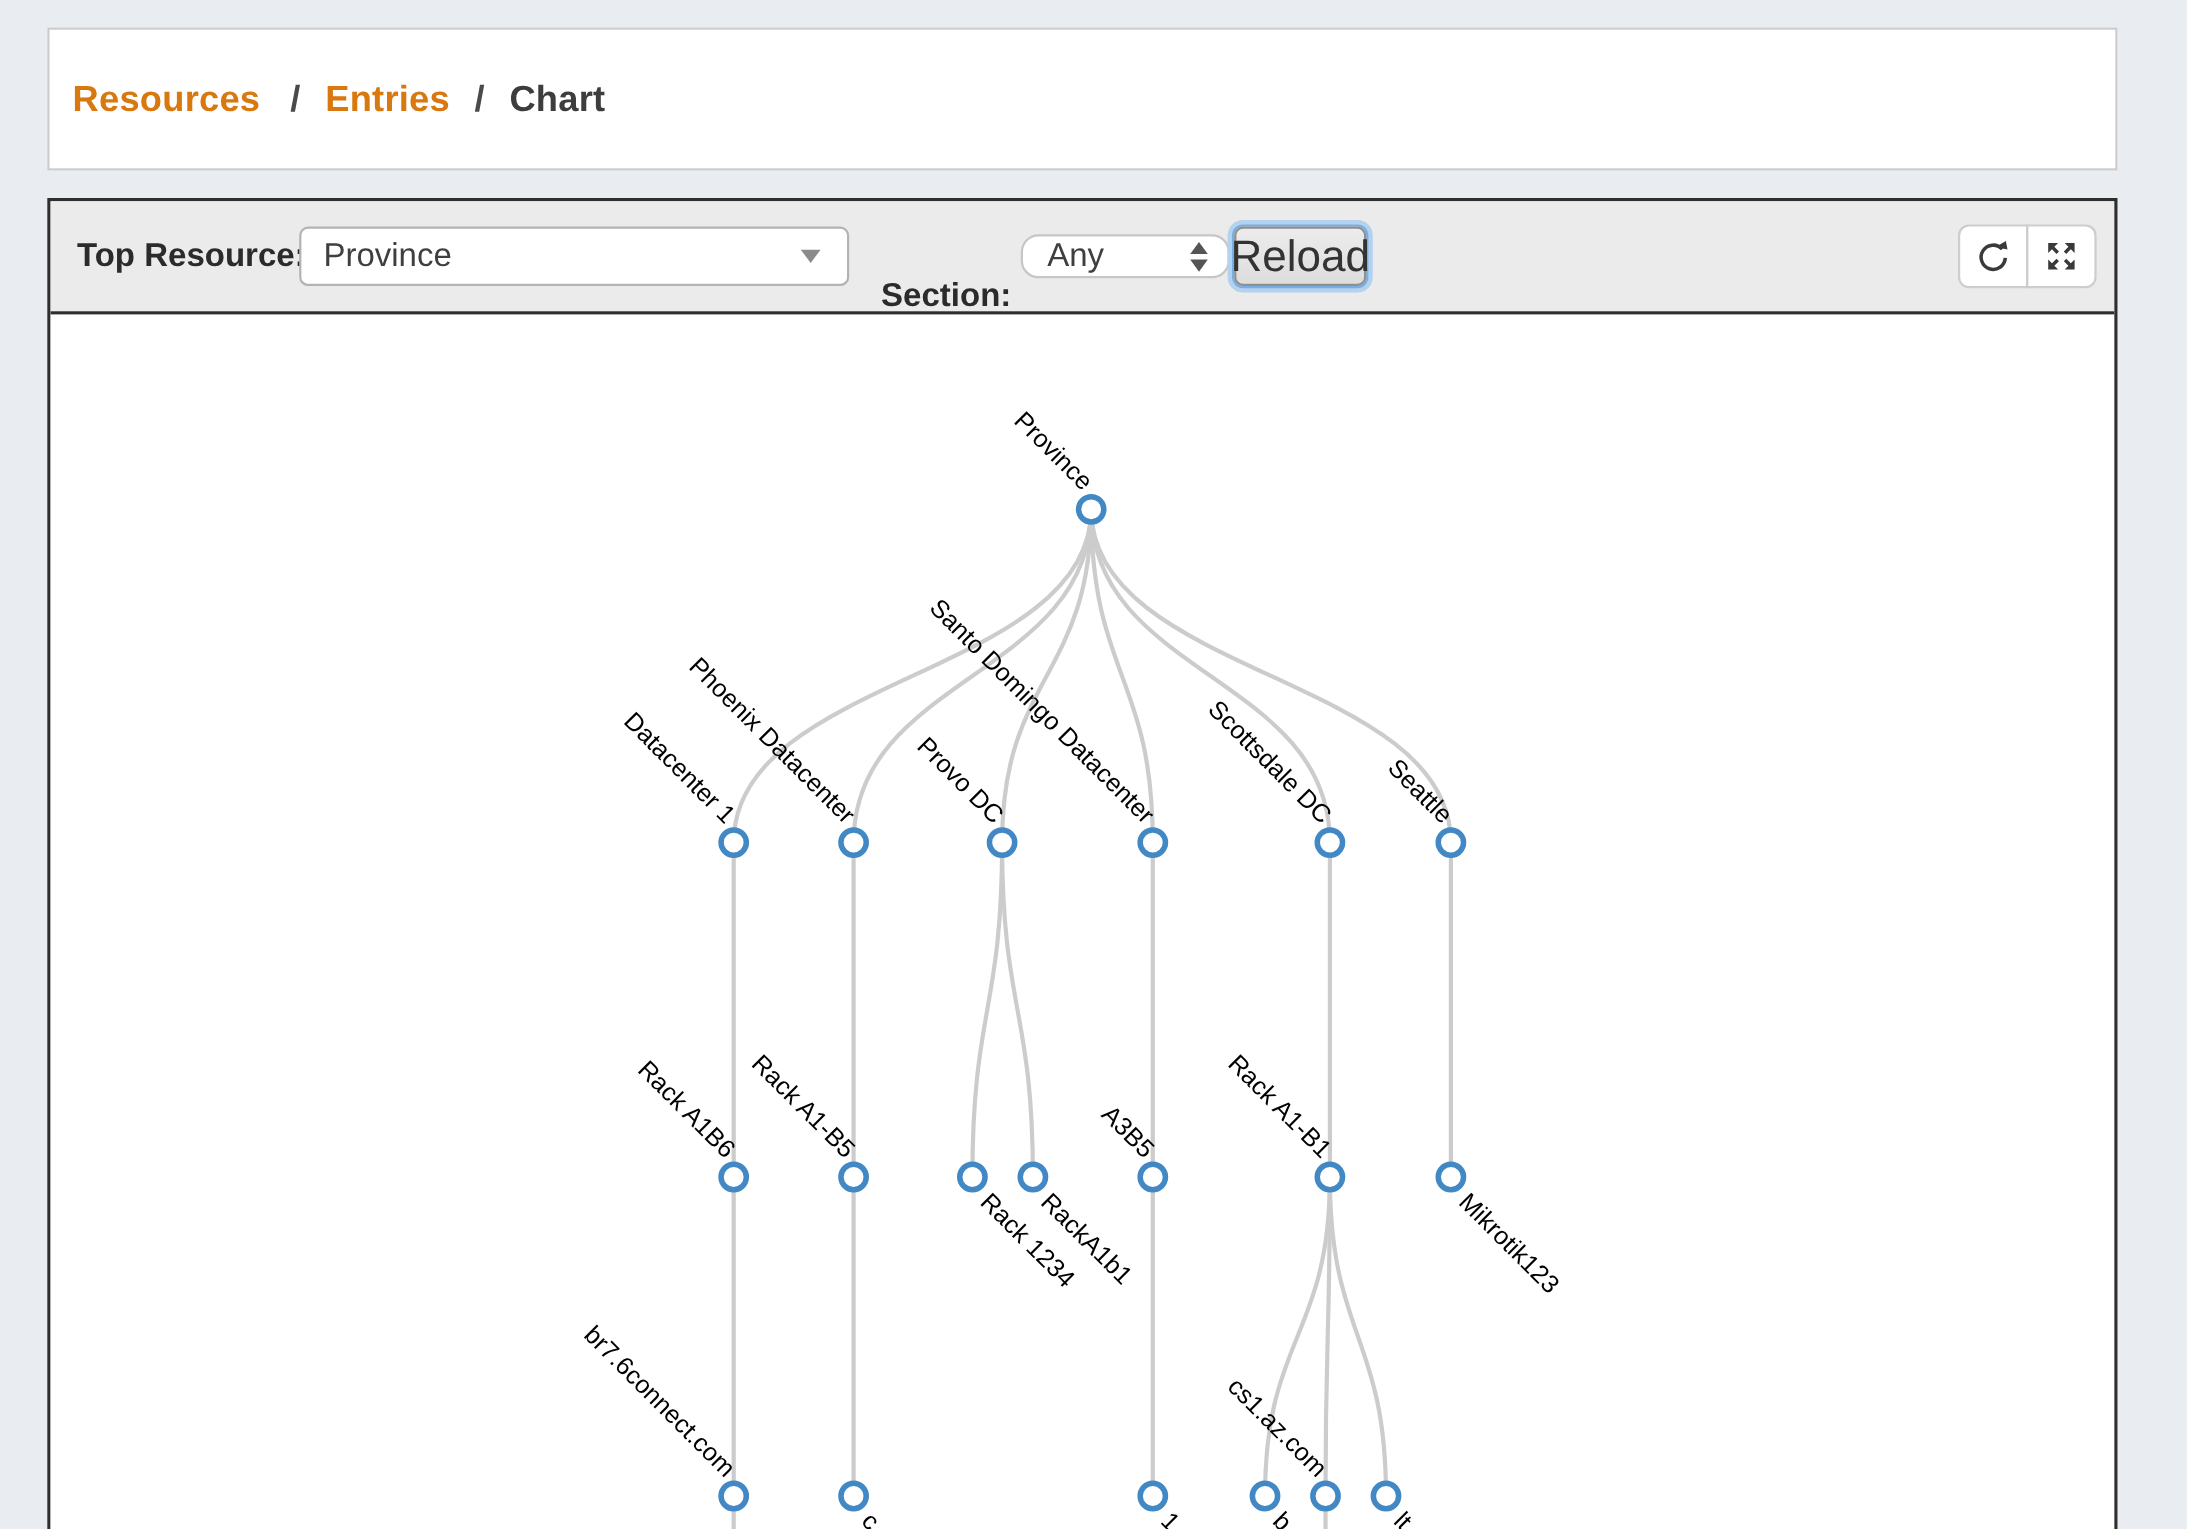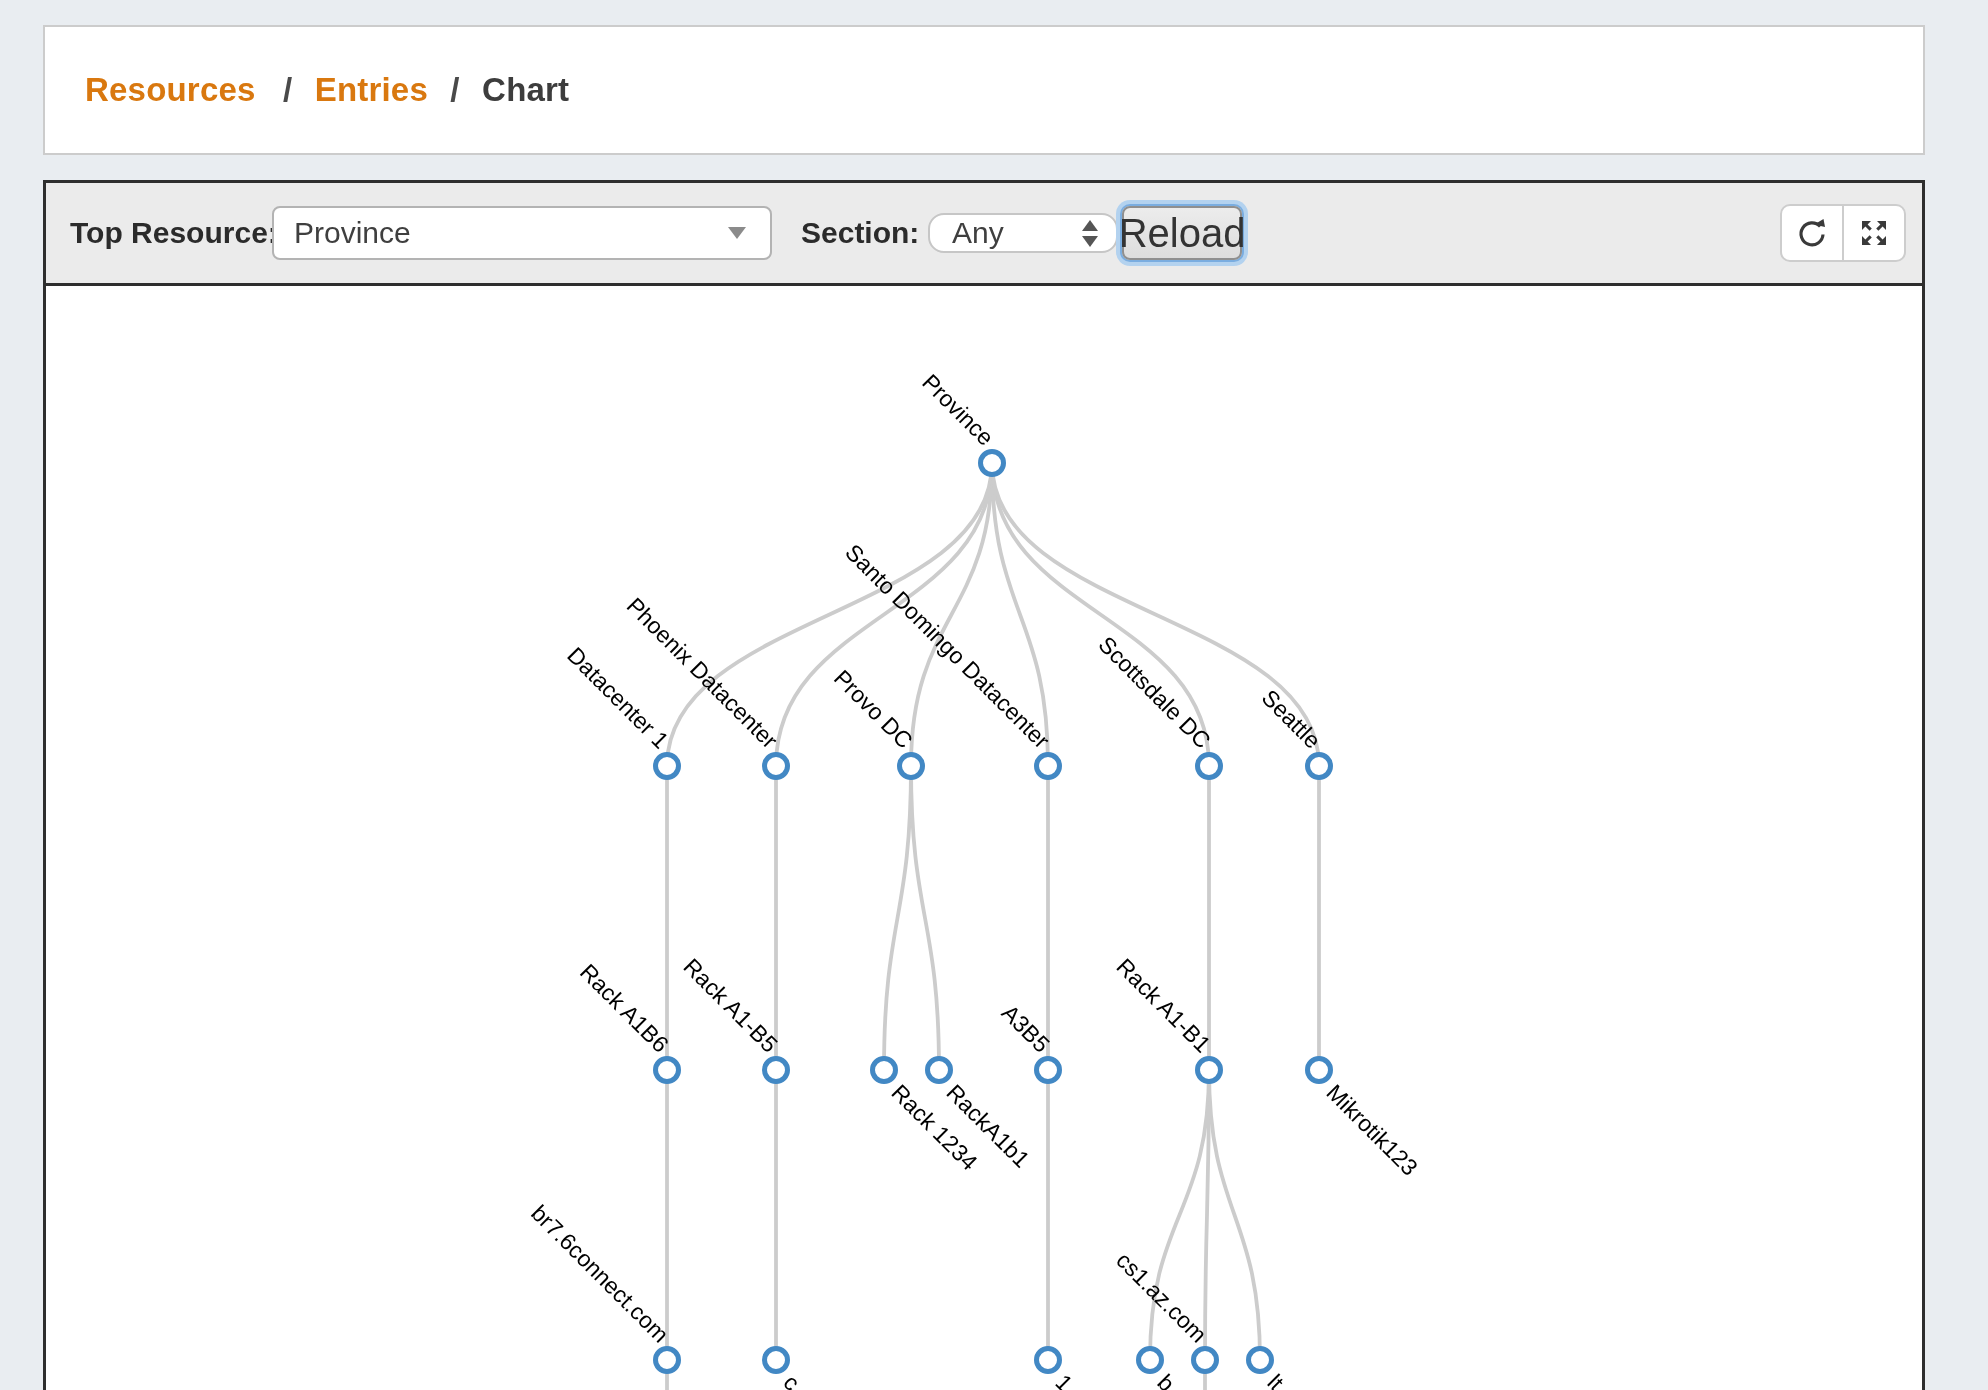--- a/index.html
+++ b/index.html
@@ -5,21 +5,21 @@
   html,body{margin:0;padding:0;}
   body{
     width:1988px;height:1390px;overflow:hidden;position:relative;
     background:#e9edf1;
     font-family:"Liberation Sans","DejaVu Sans",sans-serif;
   }
   
   .crumb-card{
     position:absolute;left:43px;top:25px;width:1882px;height:130px;
     background:#ffffff;border:2px solid #cccccc;box-sizing:border-box;
-    display:flex;align-items:center;padding-left:40px;
+    display:flex;align-items:center;padding-left:21px;
   }
   .crumb-card .crumb{font-size:33px;font-weight:bold;letter-spacing:0.2px;}
   .crumb a{color:#d9780f;text-decoration:none;cursor:pointer;}
   .crumb .sep{color:#4a4a4a;margin:0 13px;}
   .crumb .sep.first{margin-left:18px;}
   .crumb .current{color:#3d3d3d;}
 
   
   .panel{
     position:absolute;left:43px;top:180px;width:1882px;height:1260px;
@@ -27,21 +27,21 @@
   }
   .toolbar{
     position:relative;width:100%;height:103px;background:#ebebeb;
     border-bottom:3px solid #2e2e2e;box-sizing:border-box;
   }
   .tb-label{
     position:absolute;top:50%;transform:translateY(-50%);
     font-size:30px;font-weight:bold;color:#2b2b2b;white-space:nowrap;
   }
   .lbl-top{left:24px;}
-  .lbl-section{left:755px;}
+  .lbl-section{left:755px;margin-top:36px;}
   .sel{
     position:absolute;top:50%;transform:translateY(-50%);
     background:#ffffff;box-sizing:border-box;cursor:pointer;
     display:flex;align-items:center;
     color:#3f3f3f;font-size:30px;
   }
   .sel-province{
     left:226px;width:500px;height:54px;border:2px solid #b3b3b3;border-radius:8px;
     padding:0 20px;justify-content:space-between;
   }

